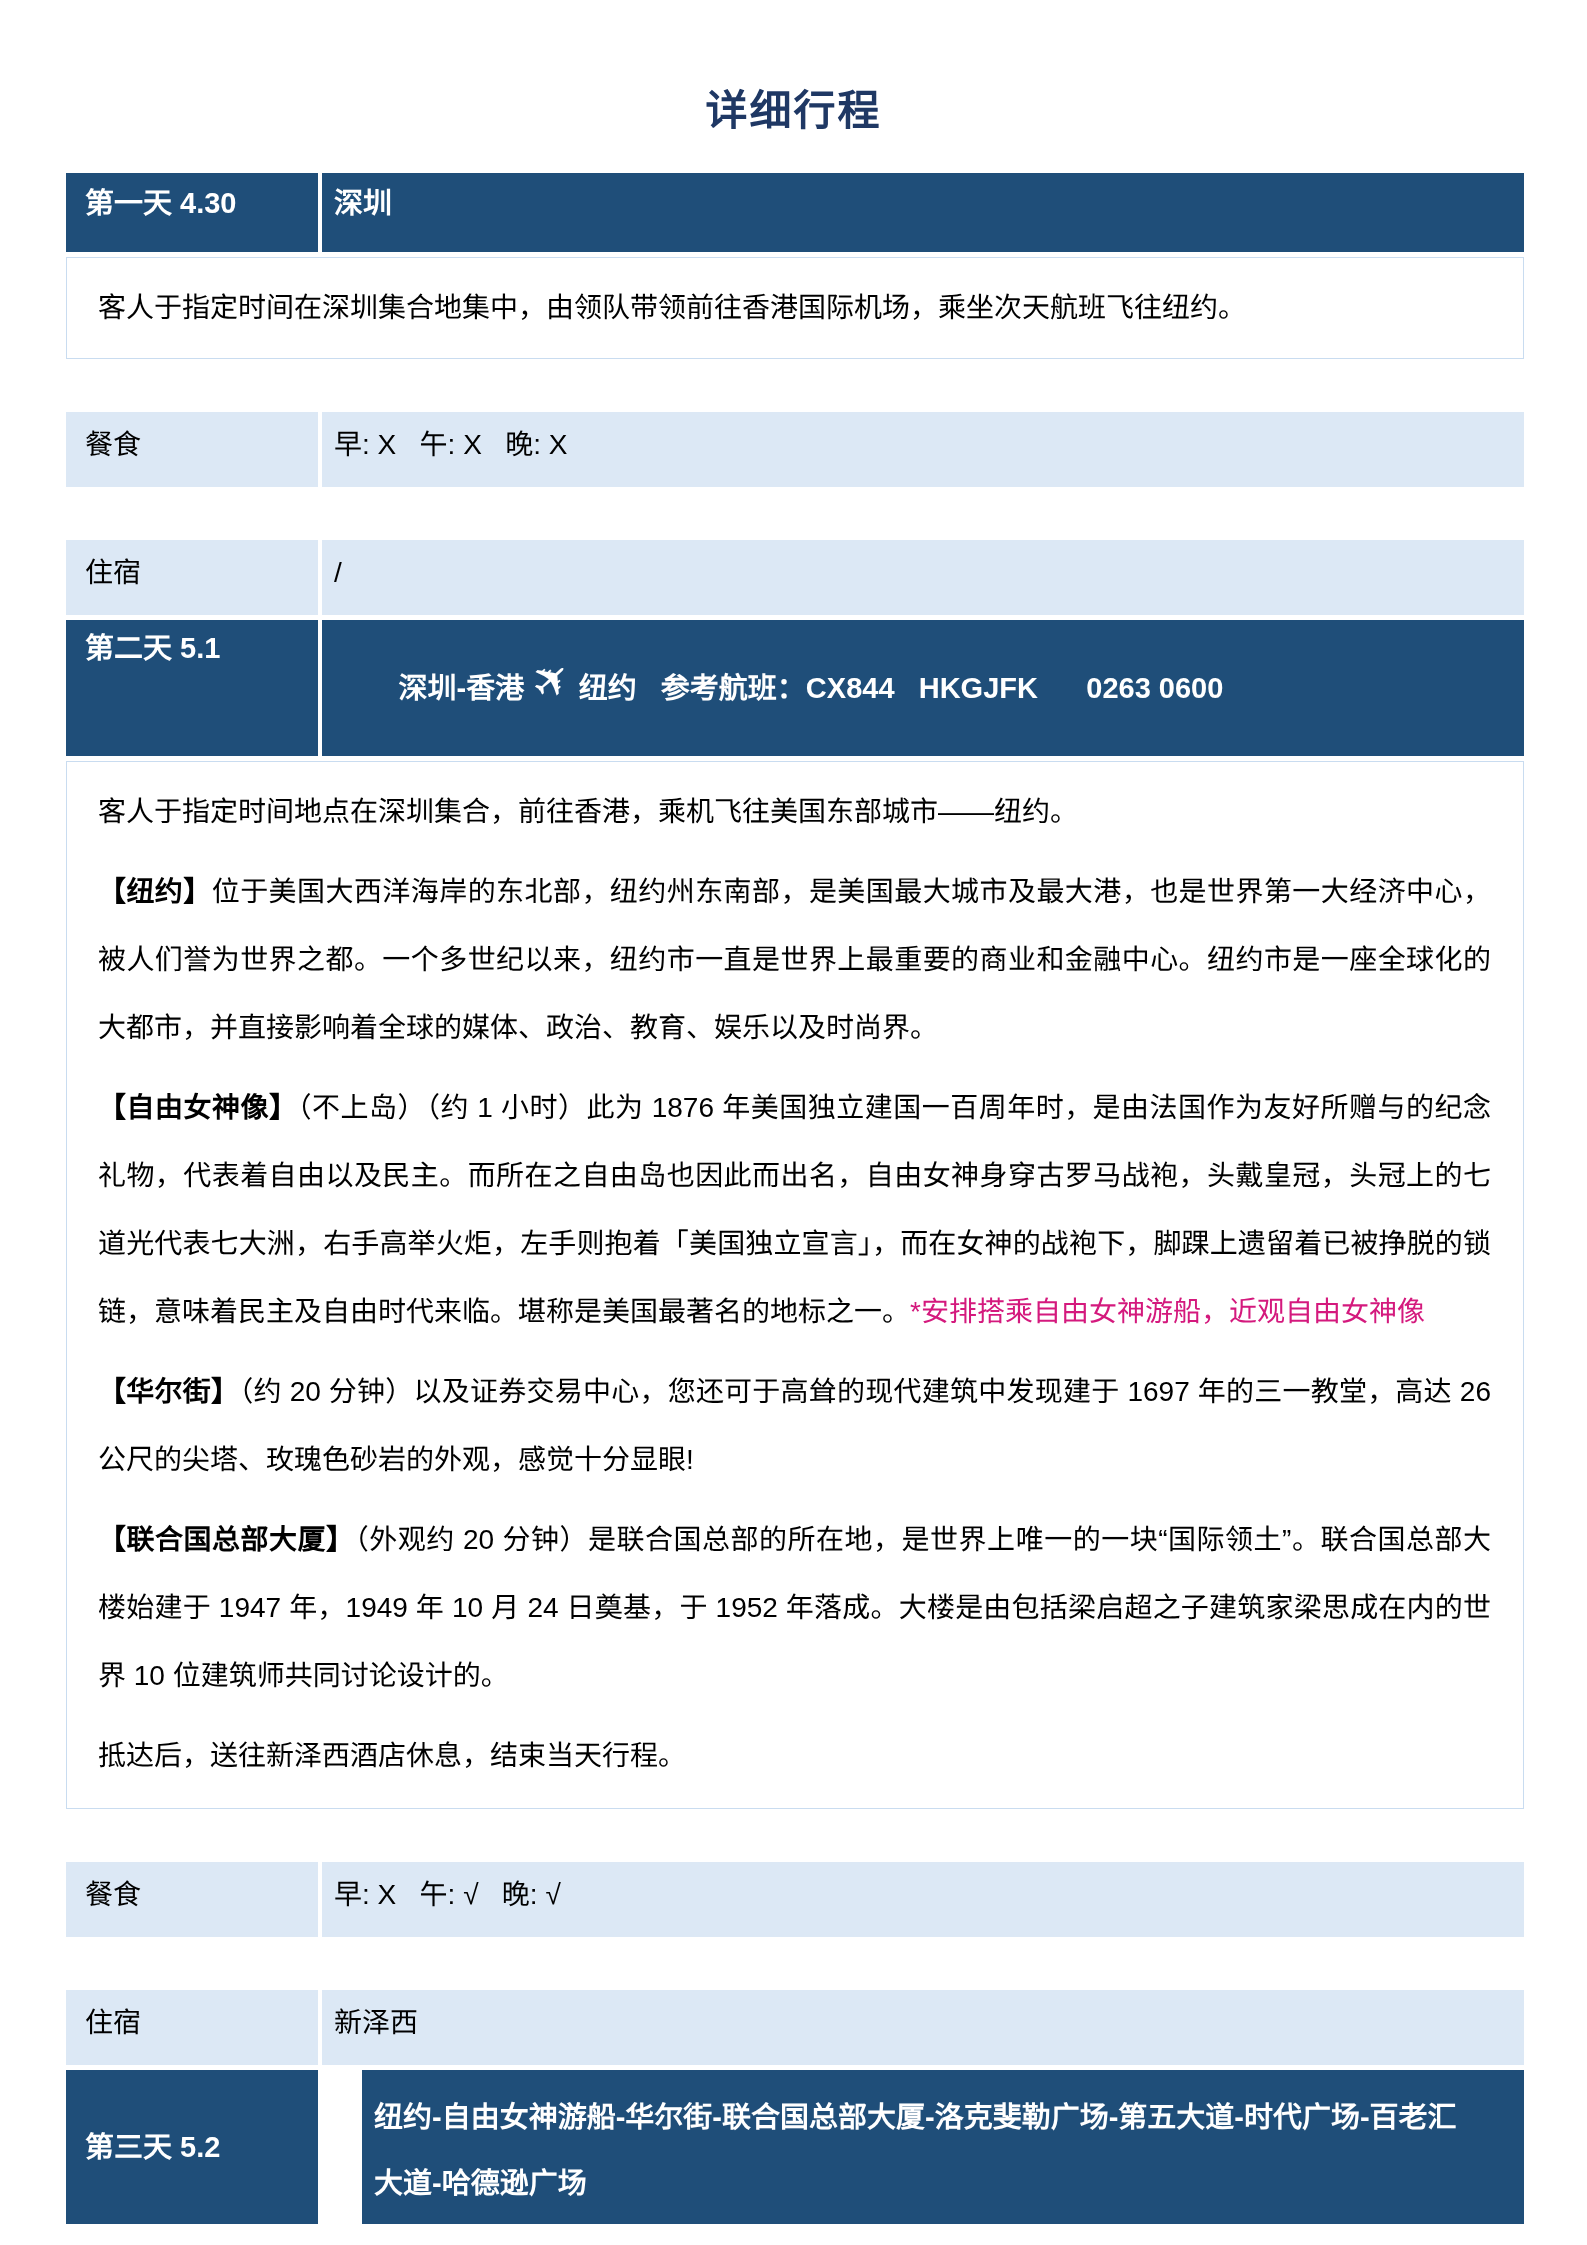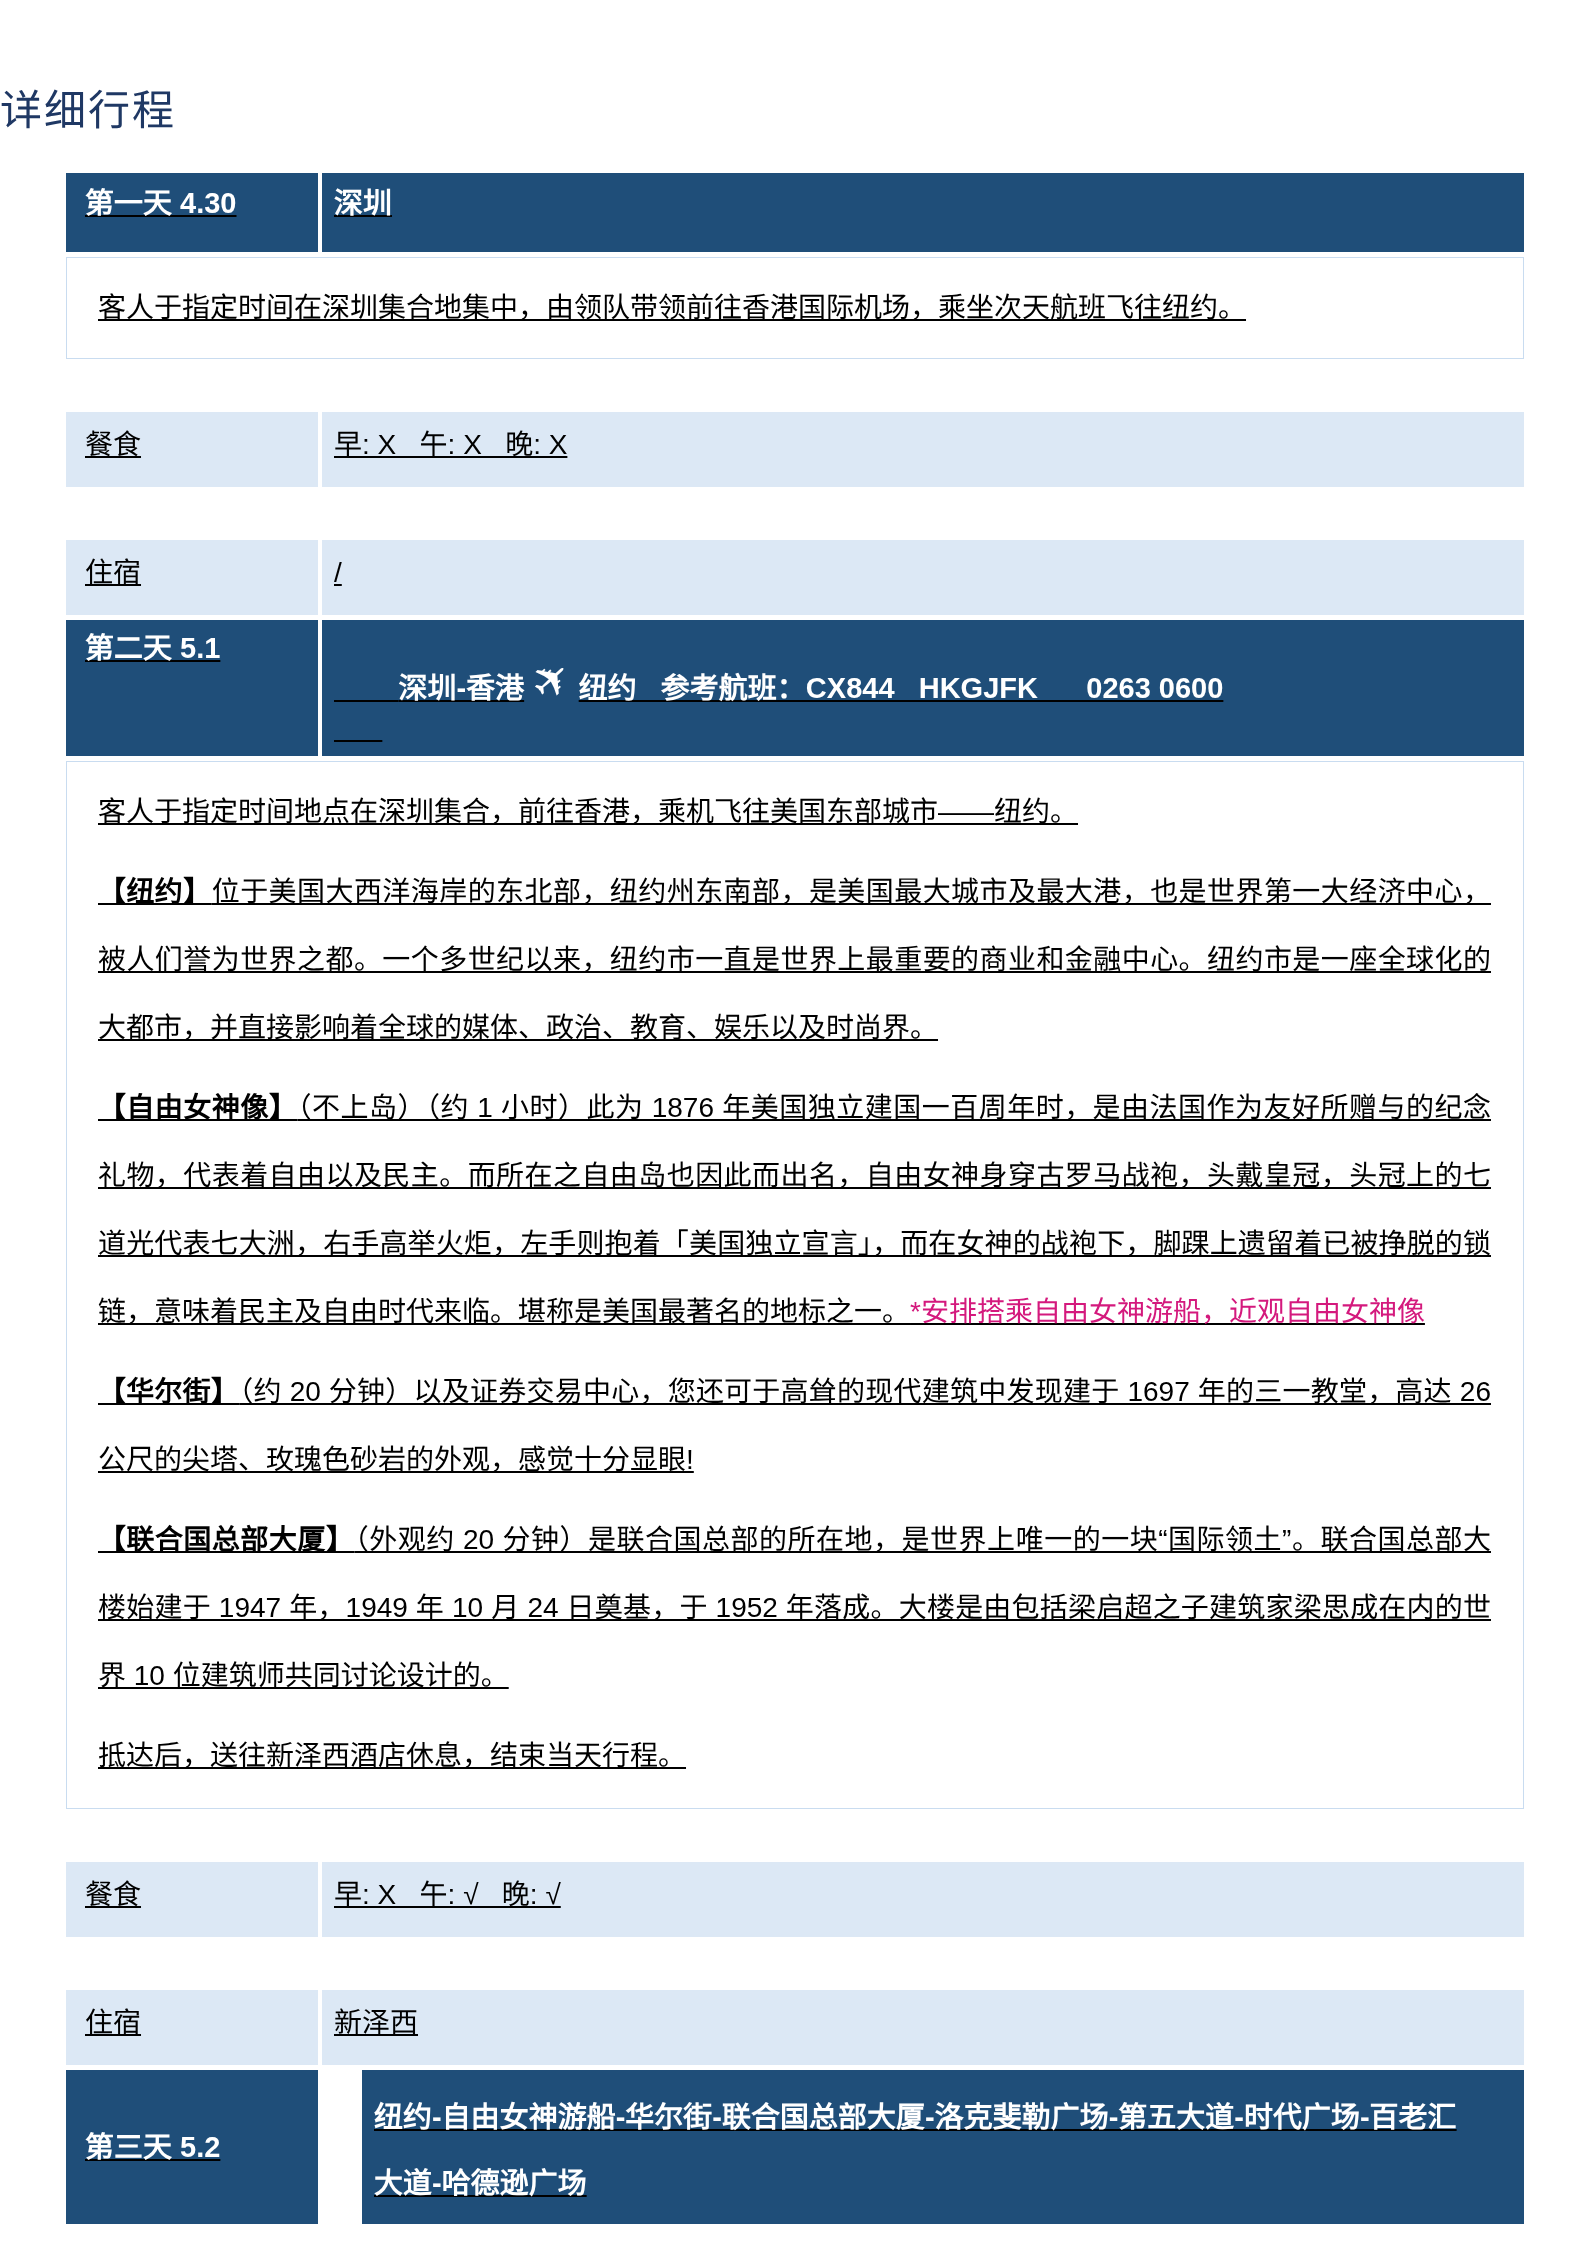--- a/index.html
+++ b/index.html
@@ -13,32 +13,31 @@
     width: 1587px;
     height: 2245px;
     background: #ffffff;
     overflow: hidden;
   }
   .doc-title {
     position: absolute;
     top: 76px;
     left: 0;
     width: 100%;
-    text-align: left;
+    text-align: center;
     font-size: 42px;
-    font-weight: normal;
+    font-weight: bold;
     color: #1F3864;
     letter-spacing: 2px;
   }
   .itinerary {
     position: absolute;
     left: 66px;
     top: 173px;
     width: 1458px;
-    text-decoration: underline;
   }
   .row {
     display: flex;
     margin-bottom: 5px;
   }
   .cell-left {
     width: 252px;
     flex: 0 0 252px;
     padding: 8px 10px 8px 19px;
     margin-right: 4px;

